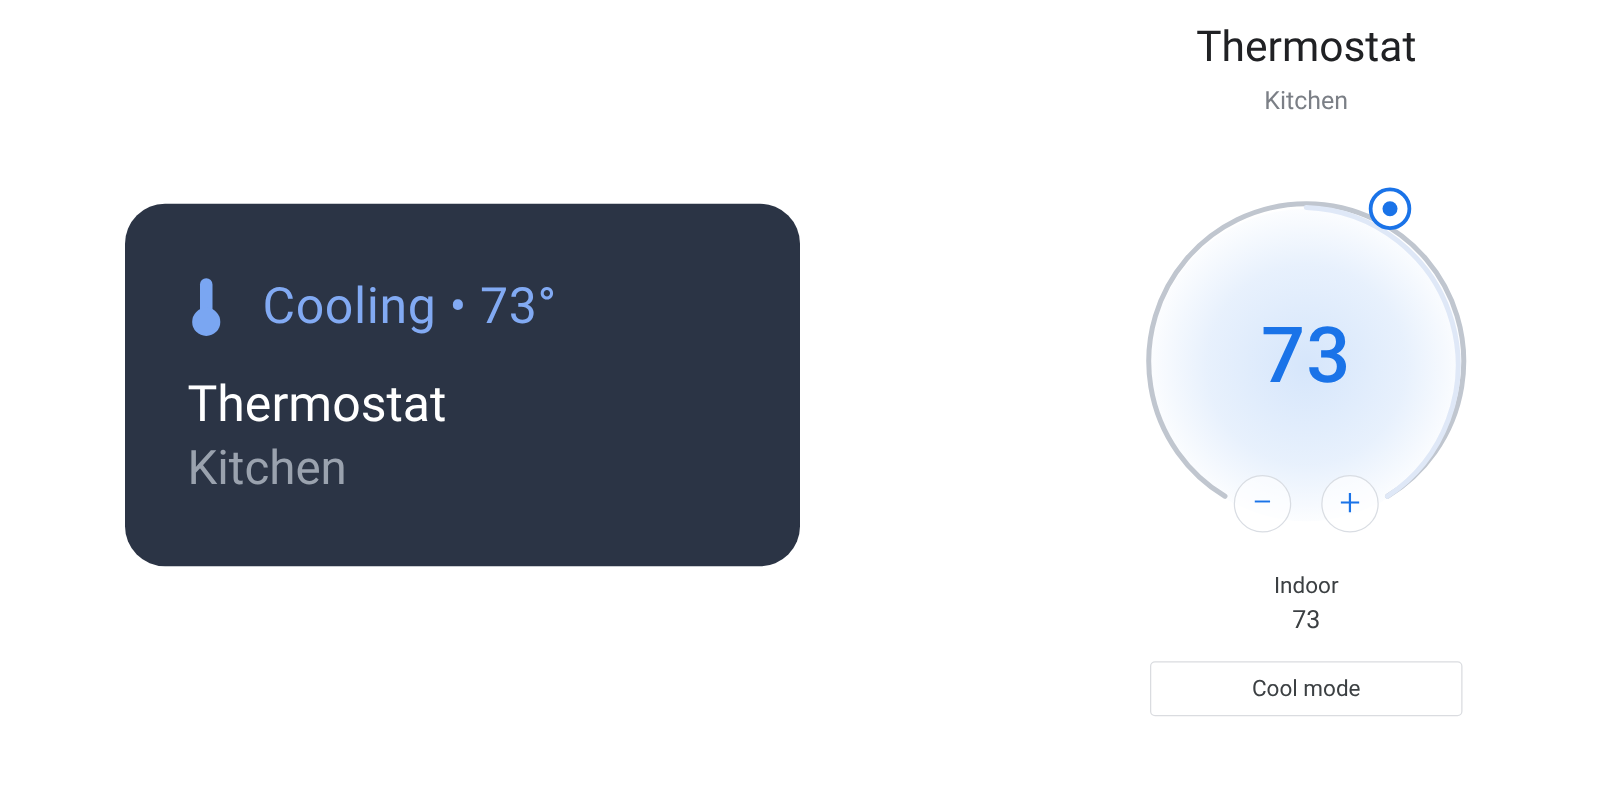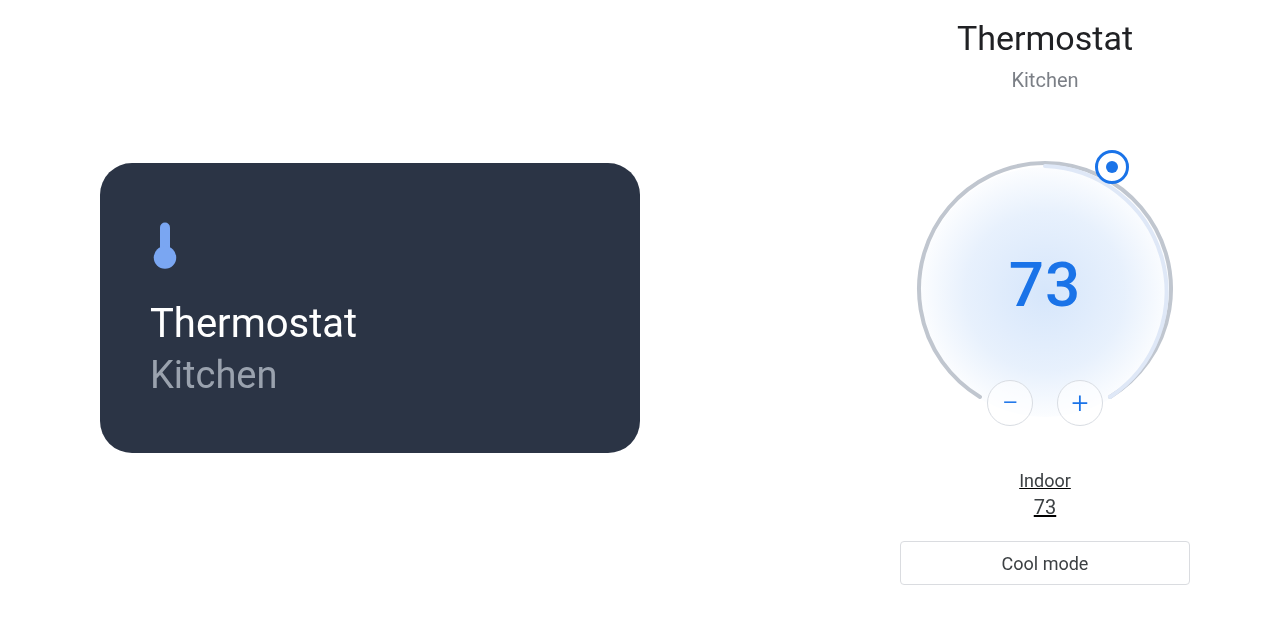--- a/index.html
+++ b/index.html
@@ -155,39 +155,38 @@
       display: flex;
       align-items: center;
       justify-content: center;
       cursor: pointer;
       line-height: 1;
     }
 
     .readings {
       display: flex;
       gap: 43px;
-      margin-top: 28px;
-      text-decoration: underline;
+      margin-top: 16px;
     }
     .reading {
       text-align: center;
     }
     .reading-label {
       font-size: 18px;
       color: #3c4043;
     }
     .reading-value {
       font-size: 20px;
       color: #3c4043;
       margin-top: 4px;
     }
 
     .mode-btn {
       margin-top: 22px;
-      width: 290px;
+      width: 250px;
       height: 44px;
       border: 1px solid #dadce0;
       border-radius: 4px;
       background: #ffffff;
       color: #3c4043;
       font-size: 18px;
       cursor: pointer;
       display: flex;
       align-items: center;
       justify-content: center;
@@ -196,20 +195,23 @@
 </head>
 <body>
 
 <div class="card">
   <div class="card-top">
     <span class="thermo-icon">
       <svg viewBox="0 0 24 40" width="30" height="50" fill="currentColor">
         <rect x="8" y="2" width="8" height="24" rx="4"></rect>
         <circle cx="12" cy="30" r="9"></circle>
       </svg>
+    </span>
+    <span class="status-line">
+      <span>Cooling</span><span> • </span><span>73°</span>
     </span>
   </div>
   <div class="card-bottom">
     <div class="device-name">Thermostat</div>
     <div class="device-room">Kitchen</div>
   </div>
 </div>
 
 <div class="detail">
   <div class="detail-title">Thermostat</div>

